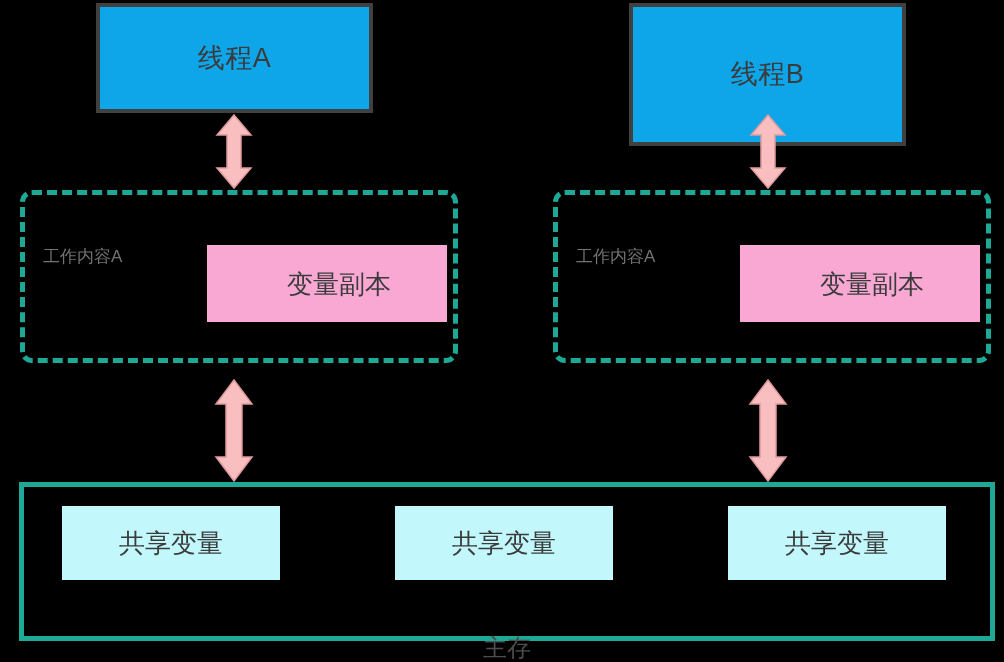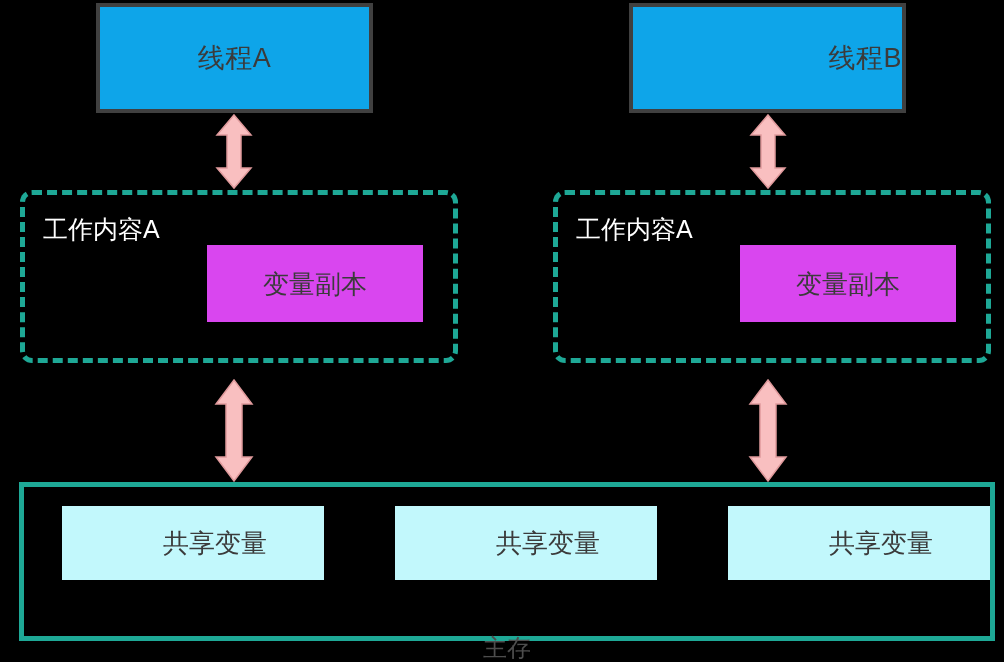--- a/index.html
+++ b/index.html
@@ -36,33 +36,35 @@
   
   .work-box {
     position: absolute;
     box-sizing: border-box;
     background: transparent;
     border: 5px dashed #1ea896;
     border-radius: 12px;
   }
   .work-label {
     position: absolute;
-    font-size: 25px;
-    color: #ffffff;
+    font-size: 17px;
+    color: #737373;
     line-height: 1;
     white-space: nowrap;
+    margin-top: 31px;
   }
 
   
   .varcopy-box {
     position: absolute;
-    background: #d946ef;
+    background: #f9a8d4;
     display: flex;
     align-items: center;
     justify-content: center;
+    padding-left: 24px;
   }
   .varcopy-label {
     font-size: 26px;
     color: #3b3b3b;
     line-height: 1;
     white-space: nowrap;
   }
 
   
   .mainmem-box {
@@ -80,21 +82,20 @@
     margin-top: 37px;
   }
 
   
   .shared-box {
     position: absolute;
     background: #c2f8fc;
     display: flex;
     align-items: center;
     justify-content: center;
-    padding-left: 44px;
   }
   .shared-label {
     font-size: 26px;
     color: #3b3b3b;
     line-height: 1;
     white-space: nowrap;
   }
 
   
   .arrow {
@@ -104,21 +105,21 @@
 </style>
 </head>
 <body>
 
 <div id="canvas">
 
   <div class="thread-box" style="left:96px; top:3px; width:277px; height:110px;">
     <span class="thread-label">线程A</span>
   </div>
 
-  <div class="thread-box" style="left:629px; top:3px; width:277px; height:110px;justify-content:flex-end;">
+  <div class="thread-box" style="left:629px; top:3px; width:277px; height:143px;">
     <span class="thread-label">线程B</span>
   </div>
 
   <div class="arrow" style="left:214px; top:113px;">
     <svg width="40" height="77" viewBox="0 0 40 77">
       <polygon points="20,2 37,22 27,22 27,55 37,55 20,75 3,55 13,55 13,22 3,22" fill="#f9bfc0" stroke="#e09a9c" stroke-width="1.5"></polygon>
     </svg>
   </div>
 
   <div class="arrow" style="left:748px; top:113px;">

